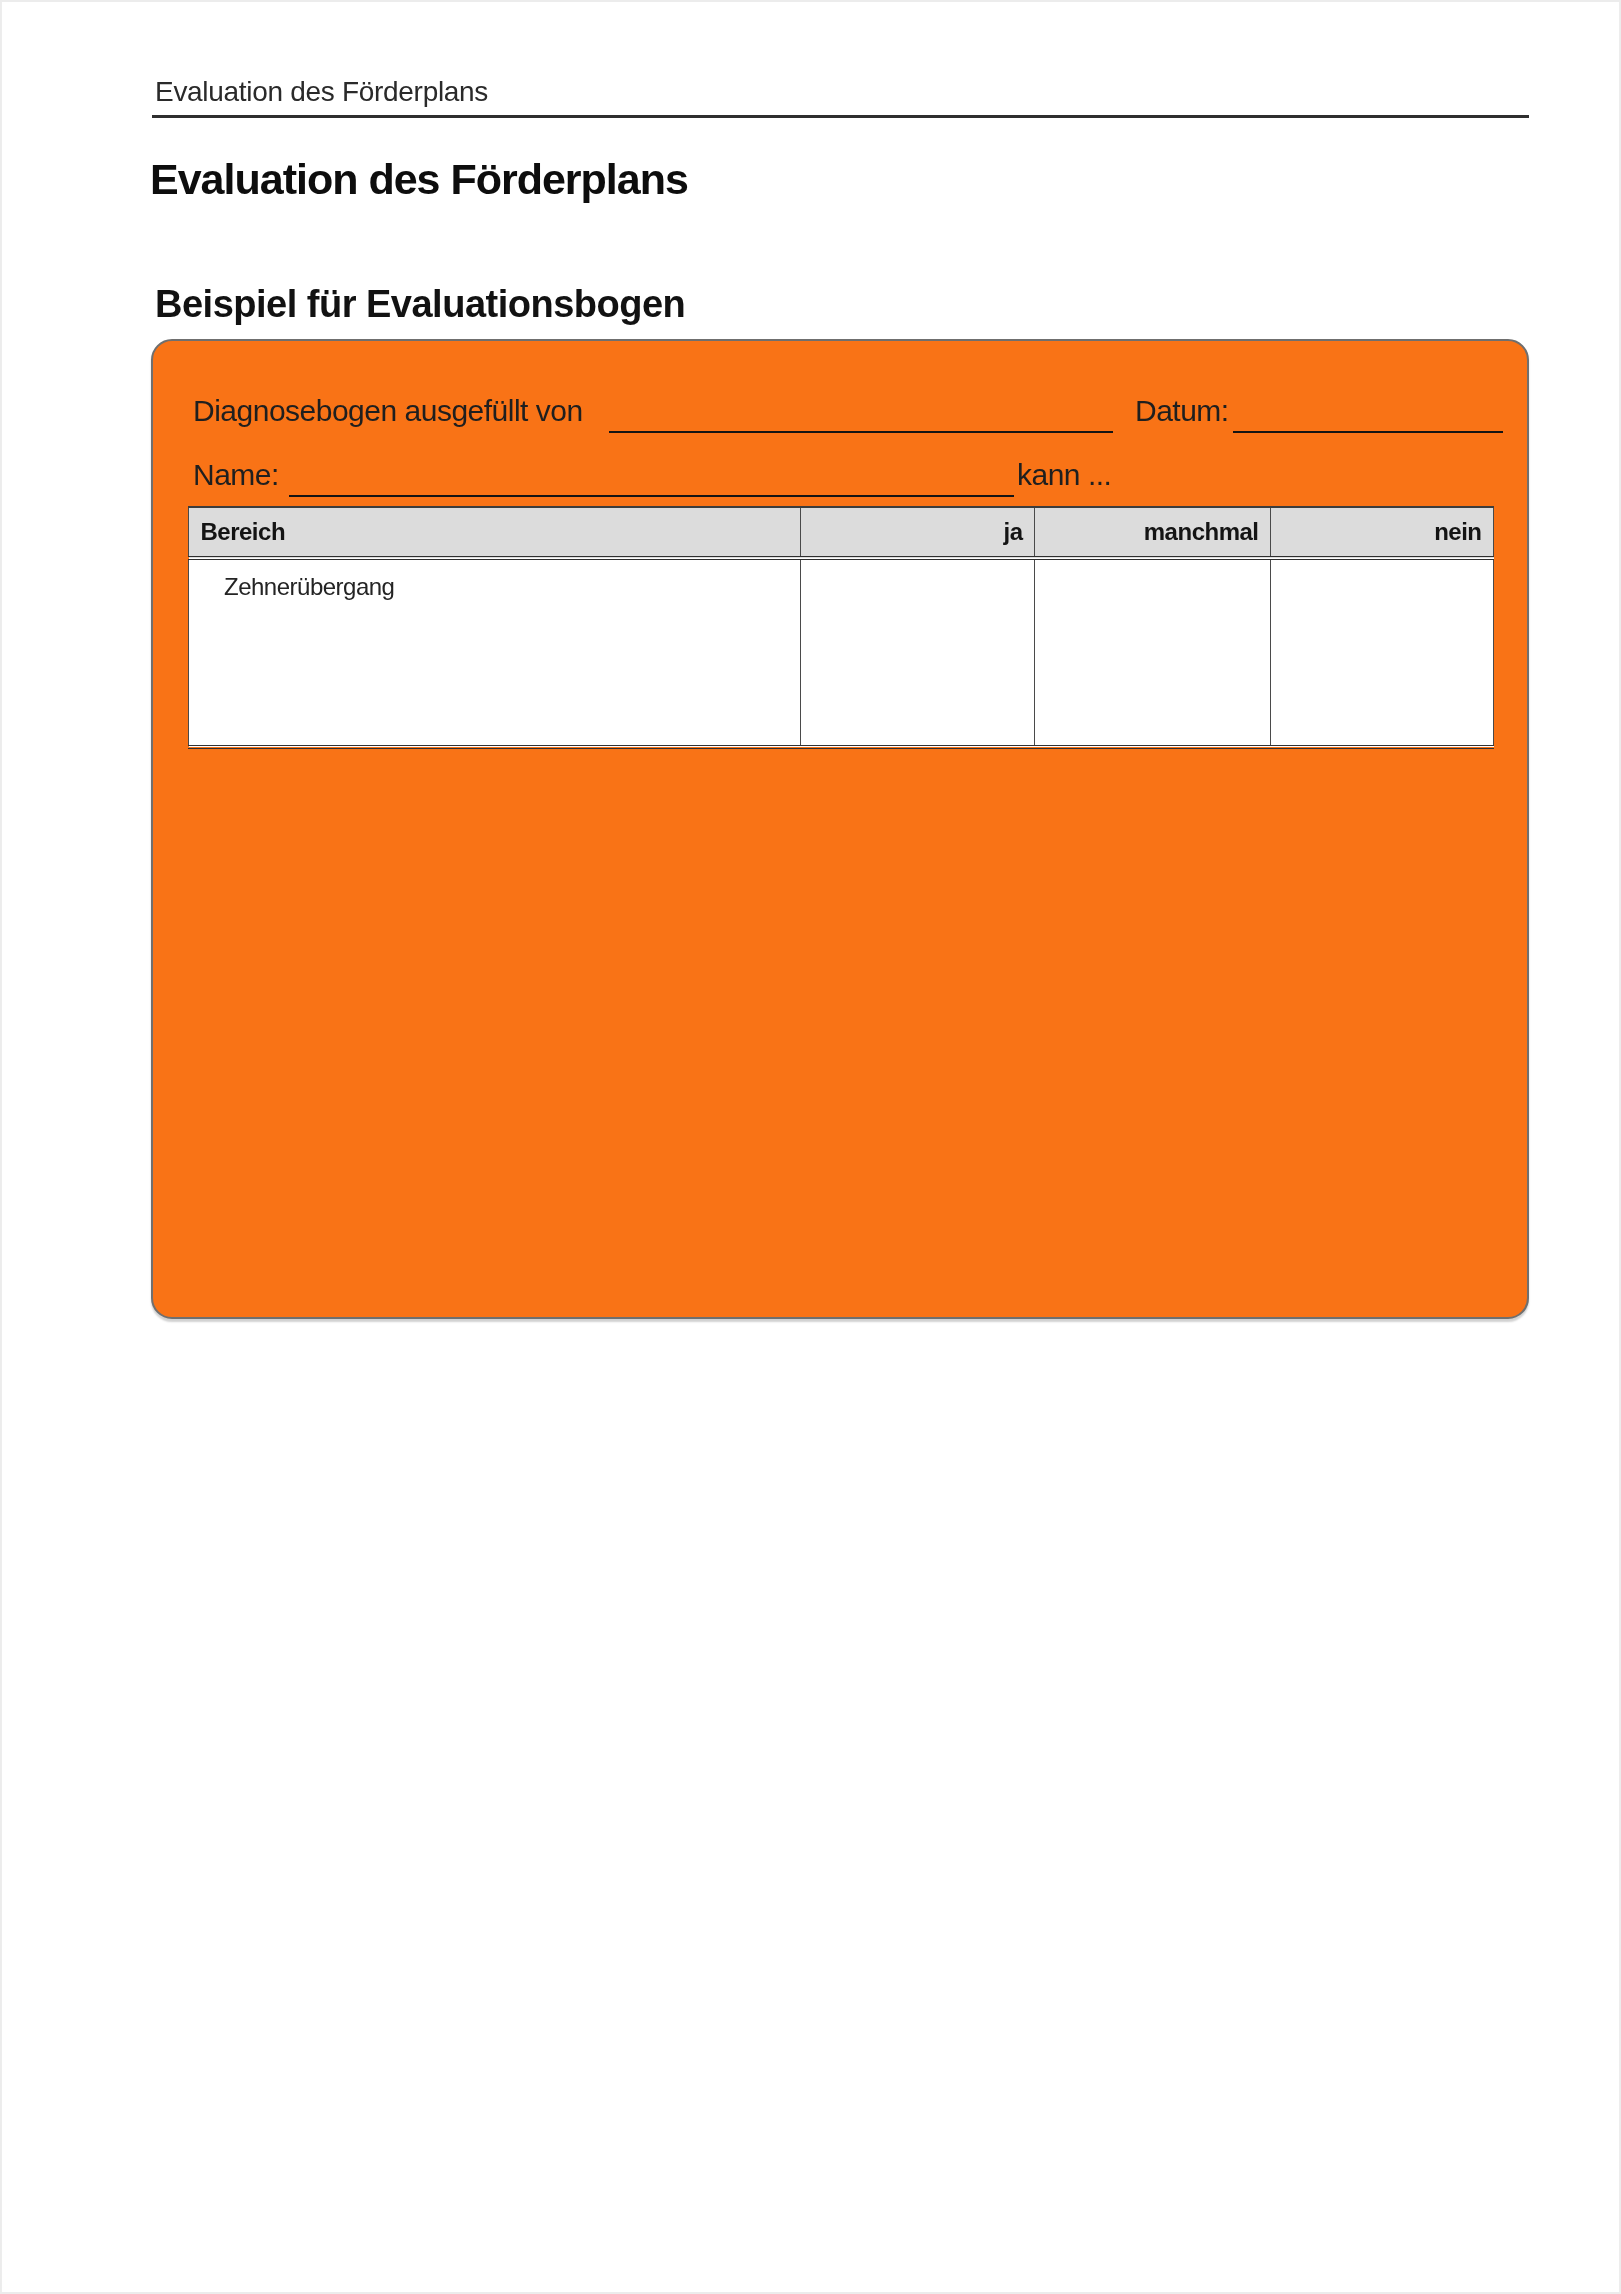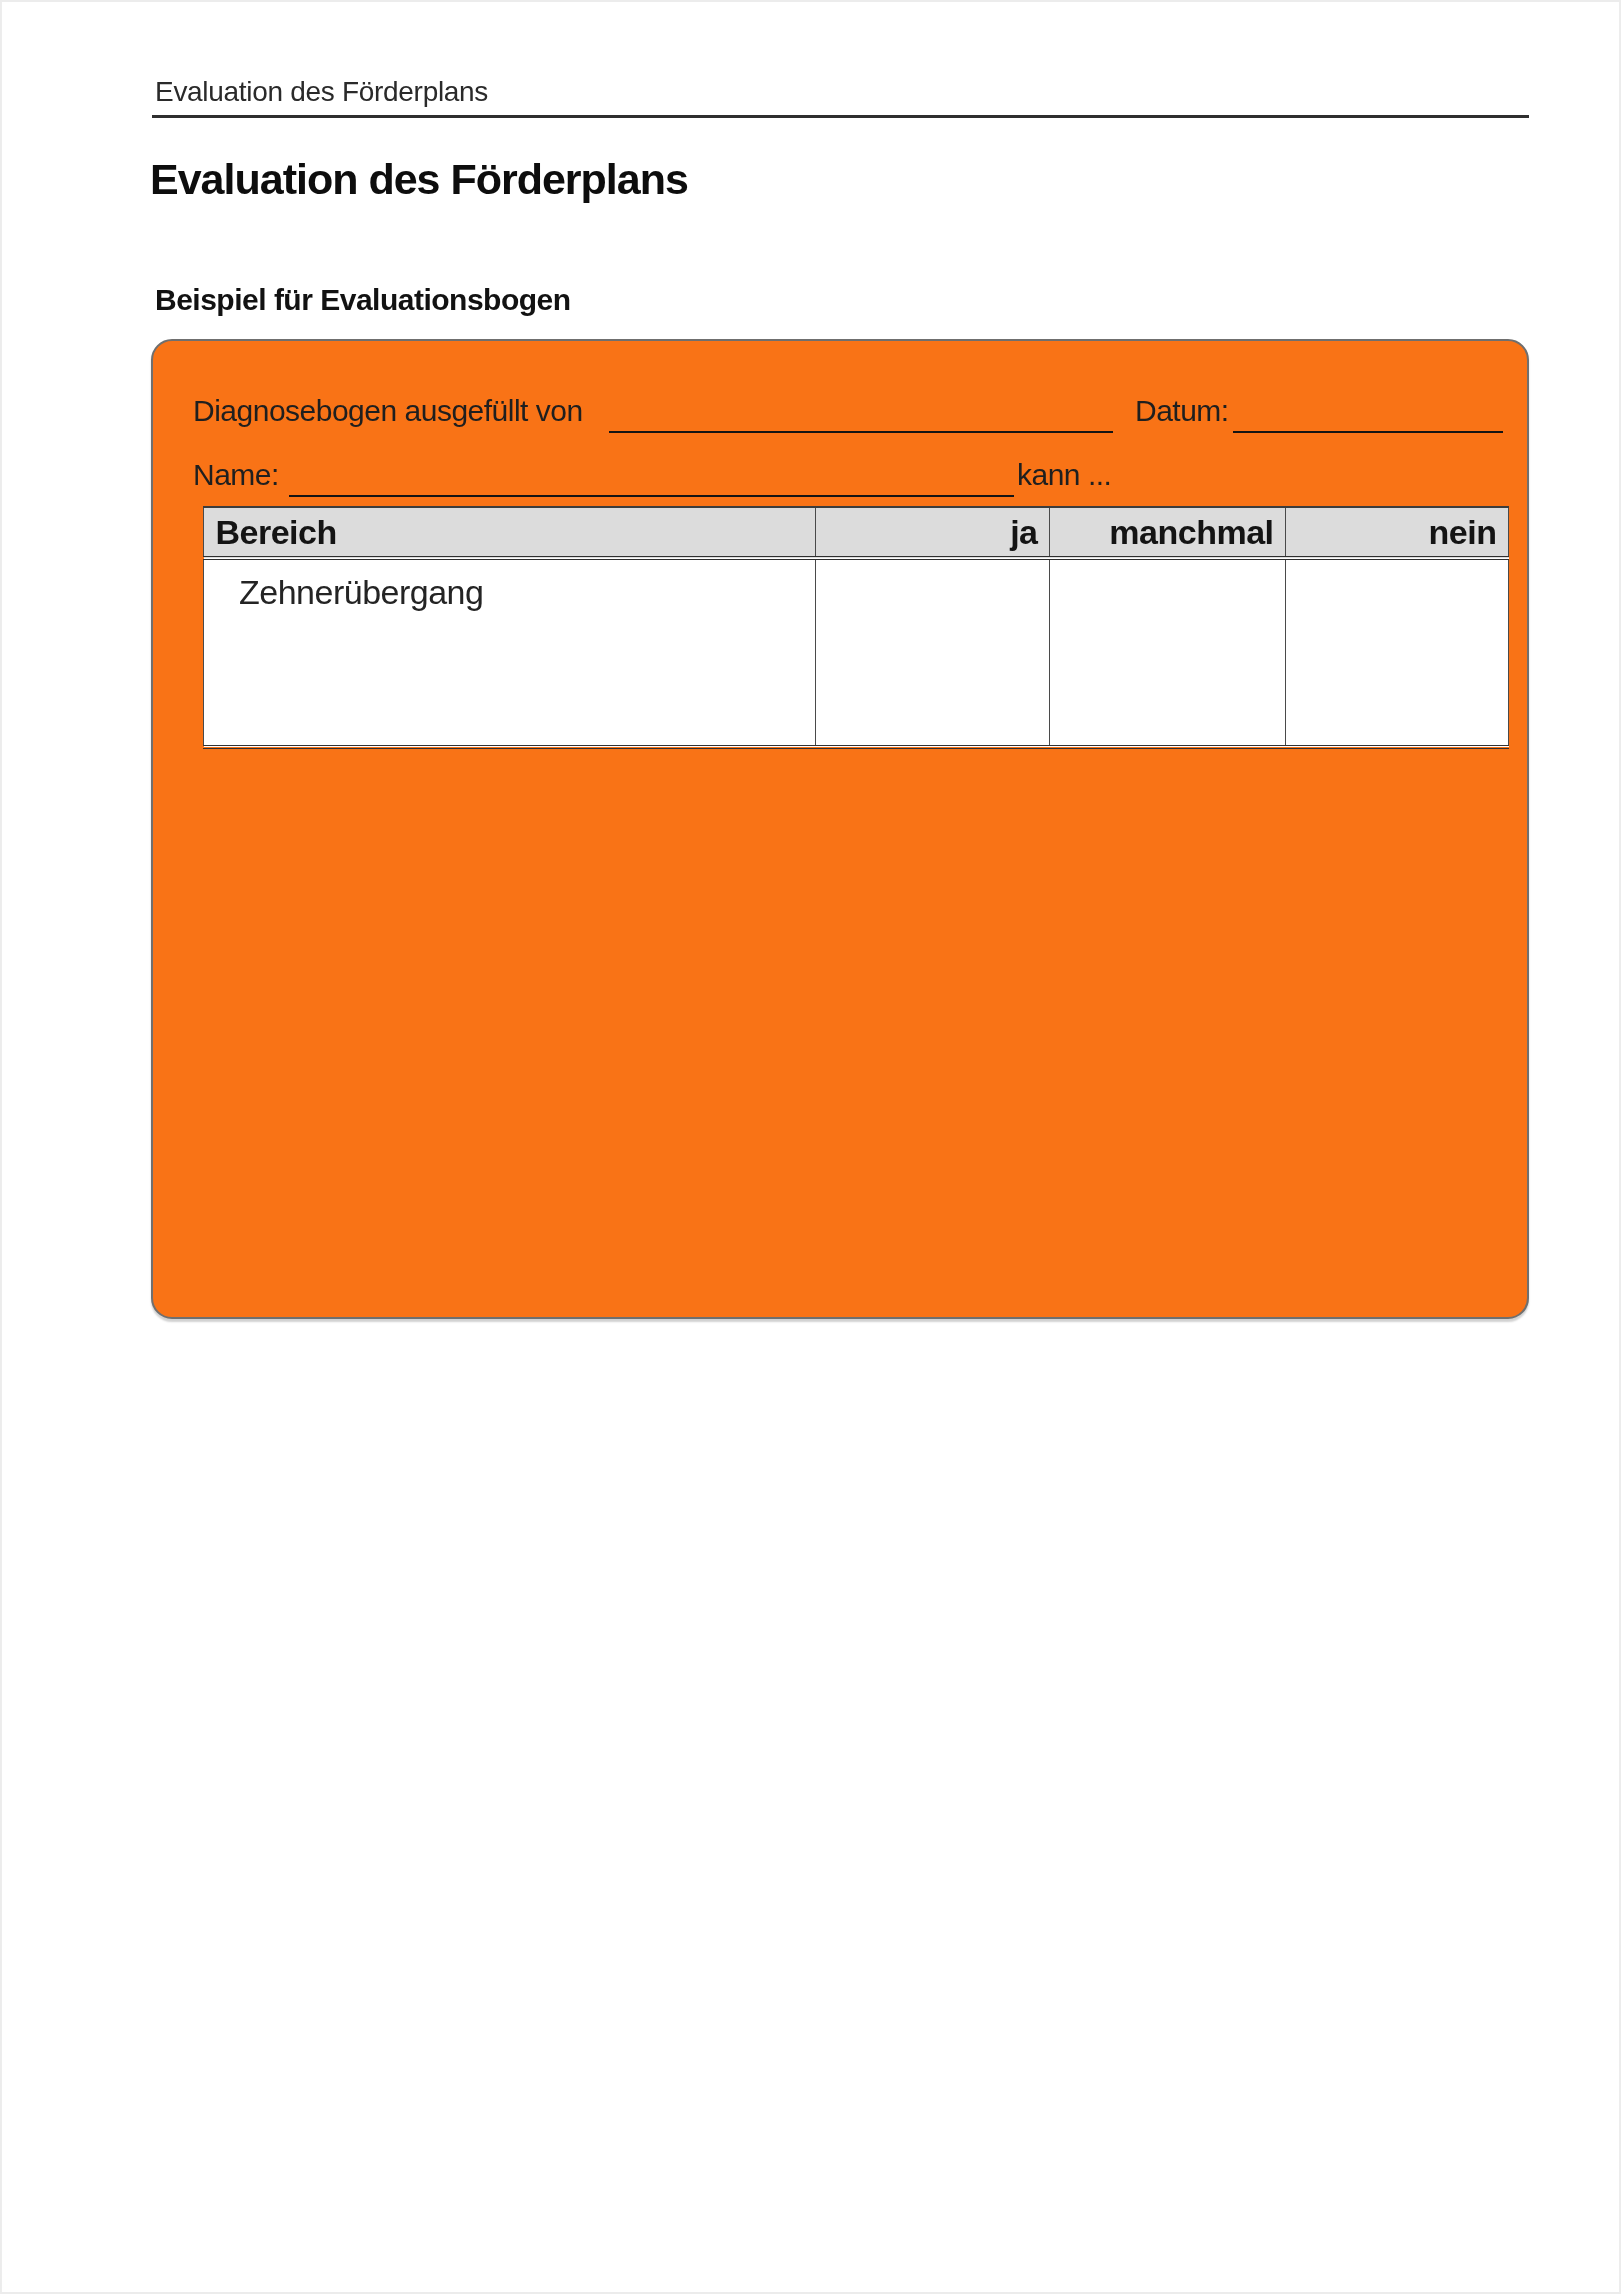--- a/index.html
+++ b/index.html
@@ -24,21 +24,21 @@
     position: absolute; left: 152px; top: 115px;
     width: 1377px; height: 2.9px; background: #2f2f2f;
   }
   .doc-title {
     position: absolute; left: 150px; top: 155px;
     font-size: 43px; font-weight: 700; color: #0d0d0d;
     letter-spacing: -1px; white-space: nowrap;
   }
   .section-heading {
     position: absolute; left: 155px; top: 283px;
-    font-size: 30px; font-weight: 700; color: #121212;
+    font-size: 38px; font-weight: 700; color: #121212;
     letter-spacing: -0.5px; white-space: nowrap;
   }
 
   
   .form-box {
     position: absolute; left: 151px; top: 339px;
     width: 1378px; height: 980px; box-sizing: border-box;
     border: 2.9px solid #6f6f6f; border-radius: 21px;
     background: #f97316;
     box-shadow: 0 2.9px 1.9px rgba(0,0,0,0.18);
@@ -58,23 +58,23 @@
     position: absolute; height: 34px;
     border-bottom: 2.9px solid #141414;
     font-size: 30px; color: #1f1f1f;
   }
   .line-filled-by { left: 456px;  top: 56px;  width: 504px; }
   .line-datum     { left: 1080px; top: 56px;  width: 270px; }
   .line-name      { left: 136px;  top: 120px; width: 725px; }
 
   
   .eval-table {
-    position: absolute; left: 50px; top: 165px;
+    position: absolute; left: 35px; top: 165px;
     width: 1305px; border-collapse: collapse; table-layout: fixed;
-    font-size: 34px;
+    font-size: 24px;
   }
   .eval-table col.c-bereich  { width: 612px; }
   .eval-table col.c-ja       { width: 234px; }
   .eval-table col.c-manchmal { width: 236px; }
   .eval-table col.c-nein     { width: 223px; }
 
   .eval-table th, .eval-table td { border: 1.9px solid #4a4a4a; }
   .eval-table { border: 1.9px solid #3f3f3f; }
 
   .eval-table thead th {

